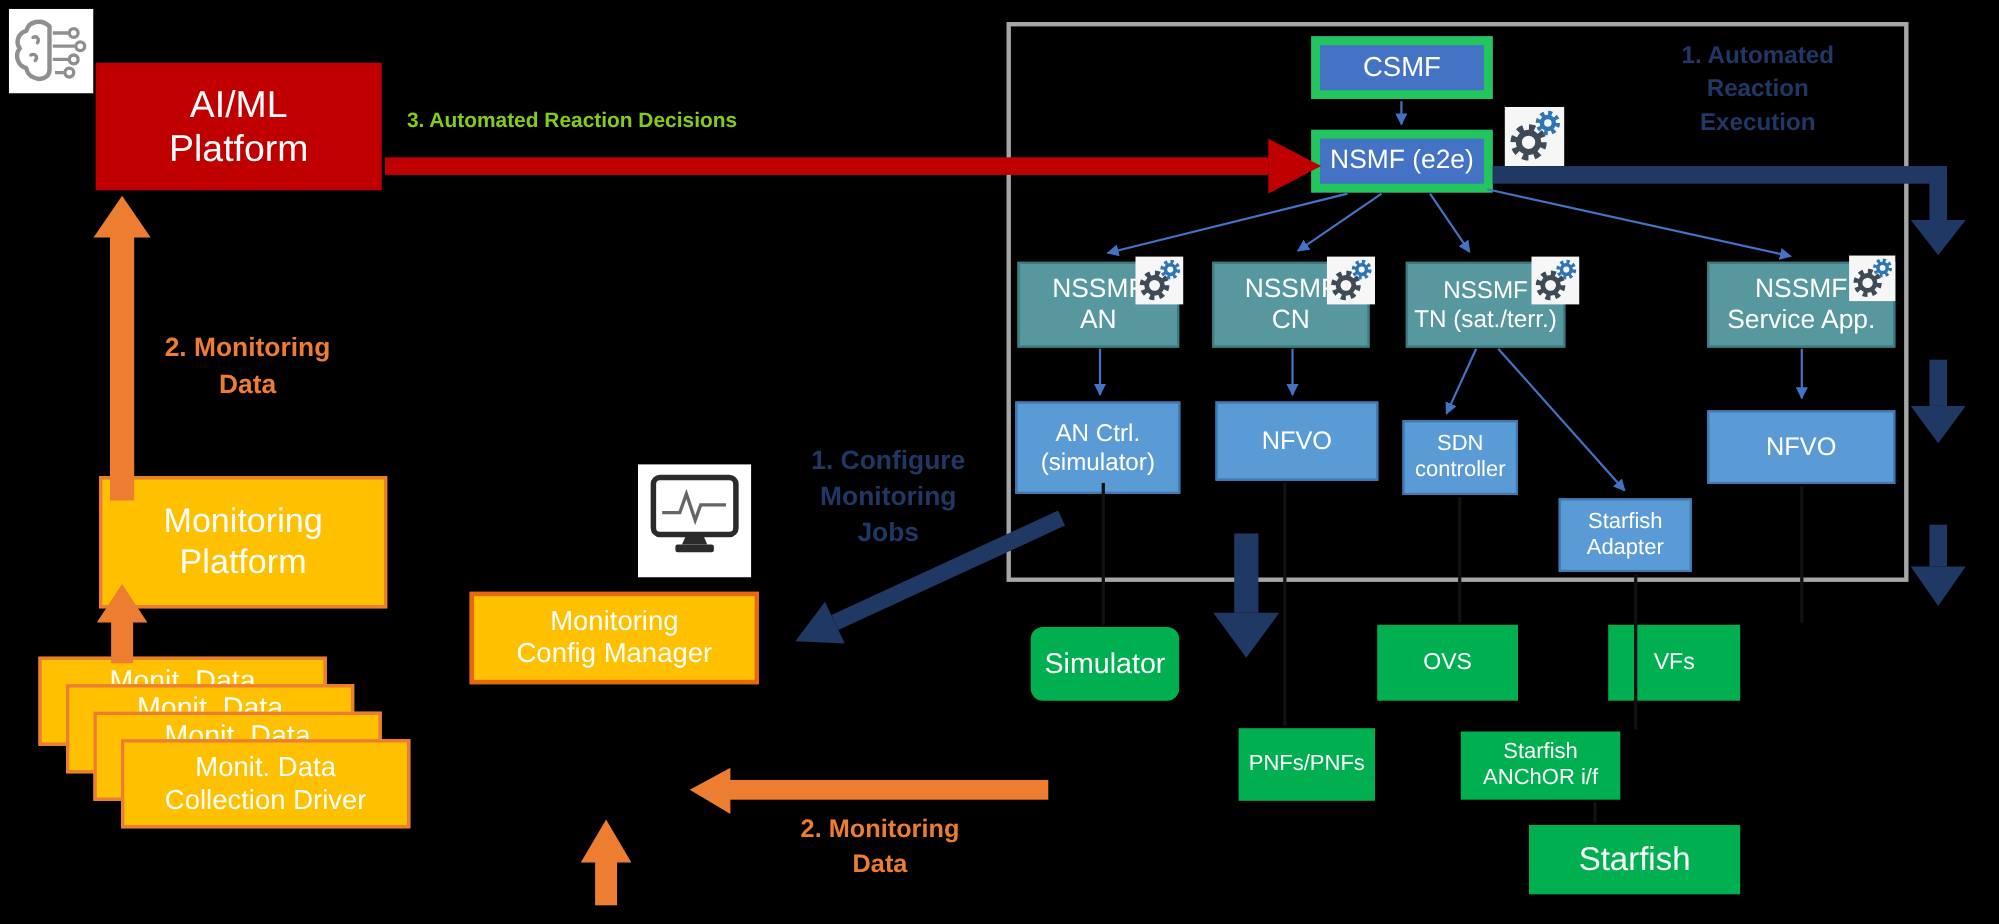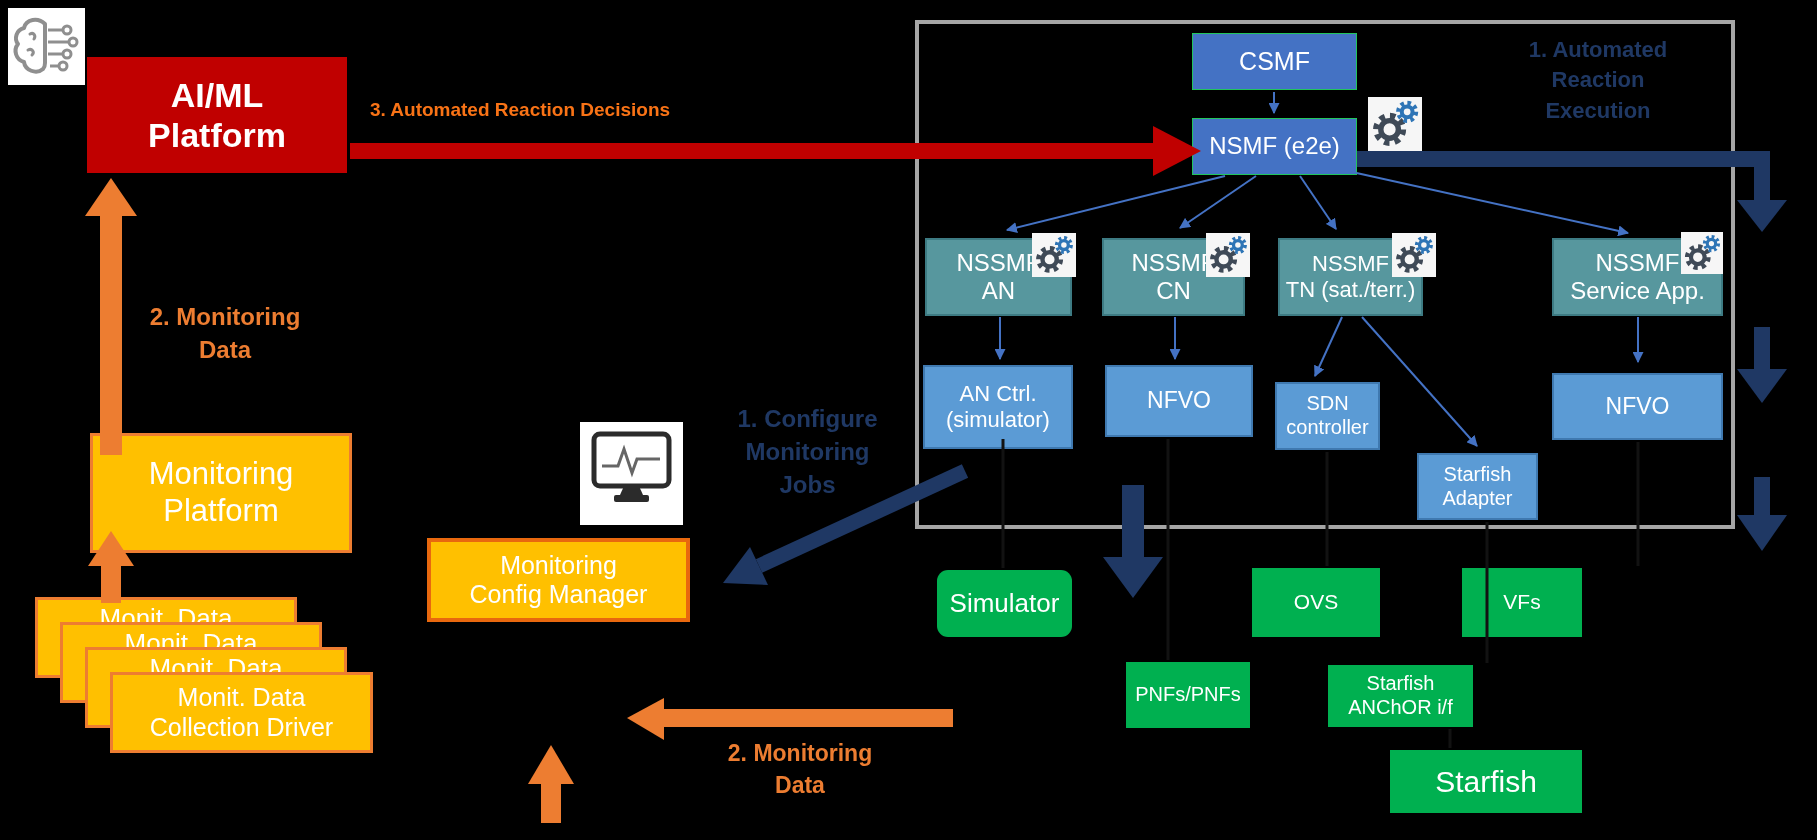--- a/index.html
+++ b/index.html
@@ -1,32 +1,32 @@
 <!DOCTYPE html>
 <html><head>
 <meta charset="utf-8">
 <style>
   html,body{margin:0;padding:0;background:#000;}
   .canvas{position:relative;width:1817px;height:840px;background:#000;overflow:hidden;
           font-family:"Liberation Sans",sans-serif;}
   .box{position:absolute;display:flex;align-items:center;justify-content:center;
        text-align:center;color:#fff;white-space:pre-line;line-height:1.18;z-index:2;box-sizing:border-box;}
   .box.top-align{align-items:flex-start;padding-top:3px;}
-  .red-box{background:#C00000;font-weight:bold;}
+  .red-box{background:#C00000;}
   .amber{background:#FFC000;border:3px solid #ED7D31;}
   .amber-strong{background:#FFC000;border:4px solid #E8680E;}
-  .bluebox{background:#4472C4;border:1px solid #22c55e;text-align:right;}
+  .bluebox{background:#4472C4;border:8px solid #22c55e;text-align:right;}
   .teal{background:#57979E;border:2px solid #3D7B83;}
   .lightblue{background:#5B9BD5;border:2px solid #3F79B0;}
   .green{background:#00B050;border:none;}
   .flow-label{position:absolute;text-align:center;font-weight:bold;white-space:pre-line;
               line-height:1.38;z-index:3;}
   .navy-t{color:#1F3864;}
   .orange-t{color:#ED7D31;}
-  .red-t{color:#f97316;}
+  .red-t{color:#84cc16;}
   .icon-tile{position:absolute;z-index:4;line-height:0;}
   svg.layer{position:absolute;left:0;top:0;z-index:3;pointer-events:none;}
 </style>
 </head>
 <body>
 
 <div class="canvas">
 
   <svg width="0" height="0" style="position:absolute">
     <defs>

